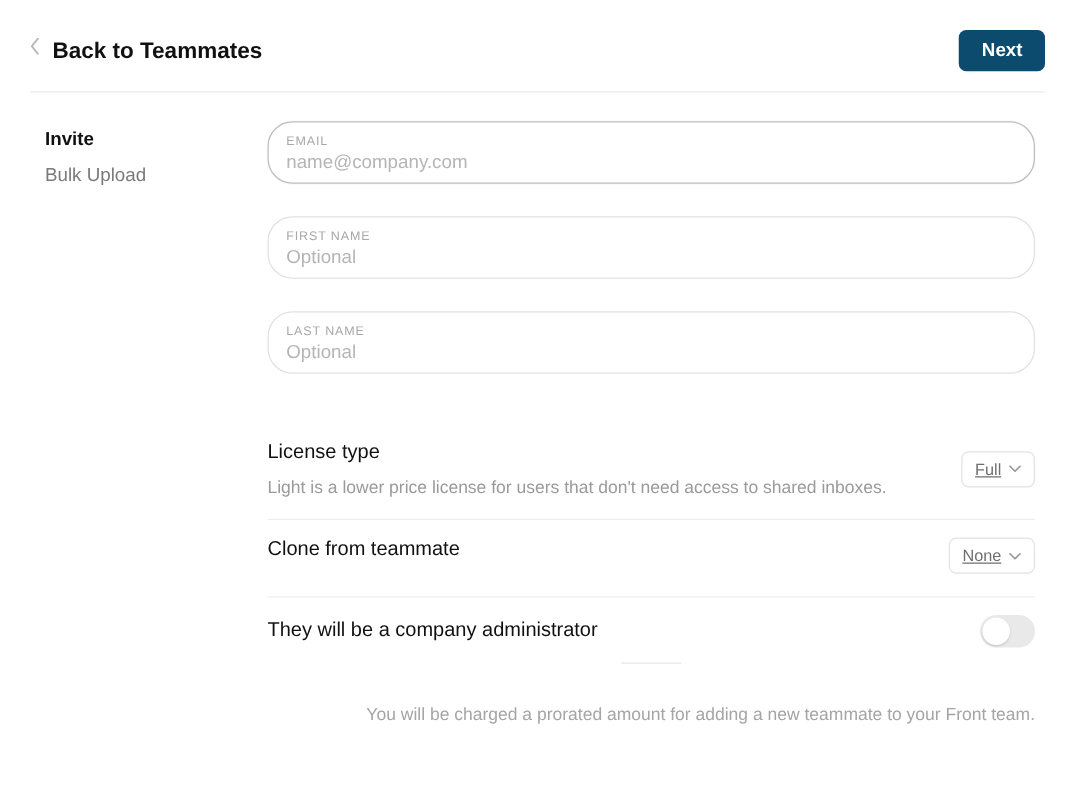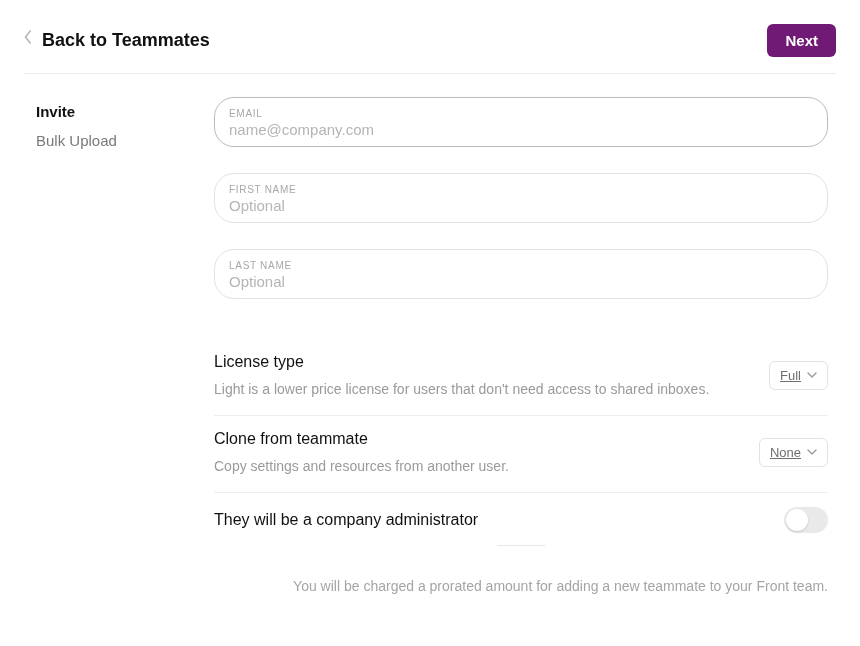--- a/index.html
+++ b/index.html
@@ -24,21 +24,21 @@
     align-items: flex-start;
     gap: 10px;
     cursor: pointer;
   }
   .back .title {
     font-size: 18px;
     font-weight: 600;
     color: #111;
   }
   .next-btn {
-    background: #701a75;
+    background: #0c4a6e;
     color: #ffffff;
     border: none;
     border-radius: 6px;
     padding: 8px 18px;
     font-size: 15px;
     font-weight: 600;
     cursor: default;
   }
   .divider {
     height: 1px;
@@ -228,21 +228,20 @@
             <svg width="10" height="6" viewBox="0 0 10 6">
                 <path d="M1 1 L5 5 L9 1" fill="none" stroke="#9a9a9a" stroke-width="1.4" stroke-linecap="round" stroke-linejoin="round"></path>
               </svg>
           </span>
         </div>
       </div>
 
       <div class="section">
         <div class="text">
           <div class="stitle">Clone from teammate</div>
-          <div class="sdesc">Copy settings and resources from another user.</div>
         </div>
         <div class="select-btn">
           <span>None</span>
           <span>
             <svg width="10" height="6" viewBox="0 0 10 6">
                 <path d="M1 1 L5 5 L9 1" fill="none" stroke="#9a9a9a" stroke-width="1.4" stroke-linecap="round" stroke-linejoin="round"></path>
               </svg>
           </span>
         </div>
       </div>

